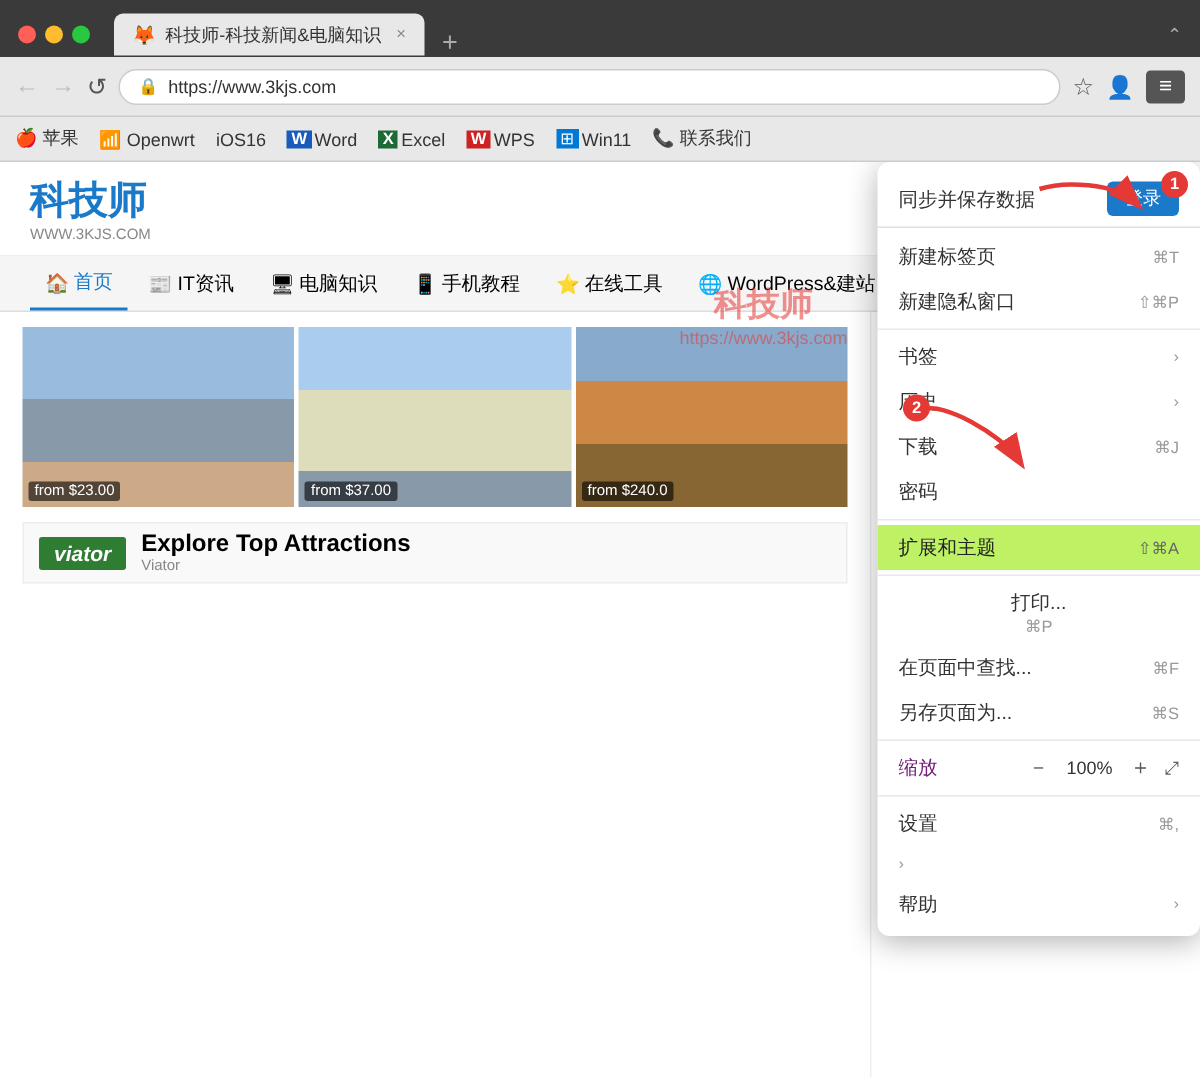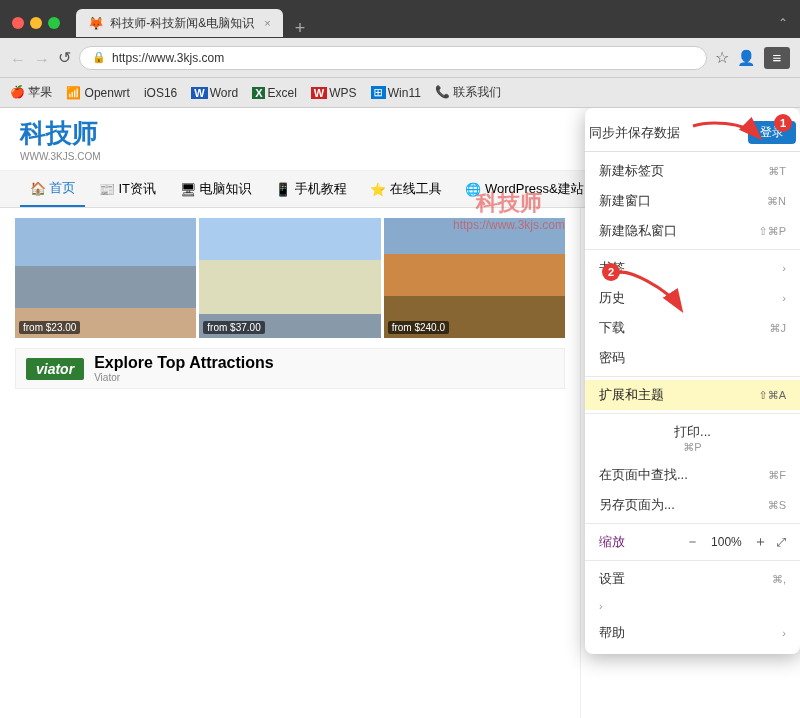--- a/index.html
+++ b/index.html
@@ -120,34 +120,30 @@
     </div>
   </div>
 
   <div style="position:absolute;top:80px;right:235px;z-index:5;text-align:center;opacity:0.55;pointer-events:none;">
     <div style="font-size:22px;color:#e53935;font-weight:bold;">科技师</div>
     <div style="font-size:12px;color:#e53935;">https://www.3kjs.com</div>
   </div>
 
   <div style="position:absolute;top:0;right:0;width:215px;background:white;border-radius:8px;box-shadow:0 4px 20px rgba(0,0,0,0.3);z-index:100;padding:6px 0;font-size:13px;">
 
-    <div style="display:flex;align-items:center;padding:7px 4px;gap:8px;border-bottom:1px solid #e0e0e0;margin-bottom:4px;">
+    <div style="display:flex;align-items:center;padding:7px 14px;gap:8px;border-bottom:1px solid #e0e0e0;margin-bottom:4px;">
       <span style="flex:1;color:#333;font-size:13px;font-weight:500;">同步并保存数据</span>
       <span style="background:#1a7ac9;color:white;padding:3px 12px;border-radius:4px;font-size:12px;">登录</span>
     </div>
 
     <div style="display:flex;align-items:center;padding:6px 14px;cursor:pointer;">
       <span style="flex:1;color:#333;">新建标签页</span>
       <span style="color:#999;font-size:11px;">⌘T</span>
     </div>
 
-    <div style="display:flex;align-items:center;padding:6px 14px;cursor:pointer;">
-      <span style="flex:1;color:#333;">新建窗口</span>
-      <span style="color:#999;font-size:11px;">⌘N</span>
-    </div>
 
     <div style="display:flex;align-items:center;padding:6px 14px;cursor:pointer;">
       <span style="flex:1;color:#333;">新建隐私窗口</span>
       <span style="color:#999;font-size:11px;">⇧⌘P</span>
     </div>
 
     <hr style="border:none;border-top:1px solid #e8e8e8;margin:3px 0;">
 
     <div style="display:flex;align-items:center;padding:6px 14px;cursor:pointer;">
       <span style="flex:1;color:#333;">书签</span>
@@ -163,21 +159,21 @@
       <span style="flex:1;color:#333;">下载</span>
       <span style="color:#999;font-size:11px;">⌘J</span>
     </div>
 
     <div style="display:flex;align-items:center;padding:6px 14px;cursor:pointer;">
       <span style="flex:1;color:#333;">密码</span>
     </div>
 
     <hr style="border:none;border-top:1px solid #e8e8e8;margin:3px 0;">
 
-    <div style="display:flex;align-items:center;padding:6px 14px;cursor:pointer;background:#fef9c3;">
+    <div style="display:flex;align-items:center;padding:6px 14px;cursor:pointer;background:#bef264;">
       <span style="flex:1;color:#222;font-weight:500;">扩展和主题</span>
       <span style="color:#666;font-size:11px;">⇧⌘A</span>
     </div>
 
     <hr style="border:none;border-top:1px solid #e8e8e8;margin:3px 0;">
 
     <div style="display:flex;align-items:center;padding:6px 14px;cursor:pointer;flex-direction:column;">
       <span style="flex:1;color:#333;">打印...</span>
       <span style="color:#999;font-size:11px;">⌘P</span>
     </div>

